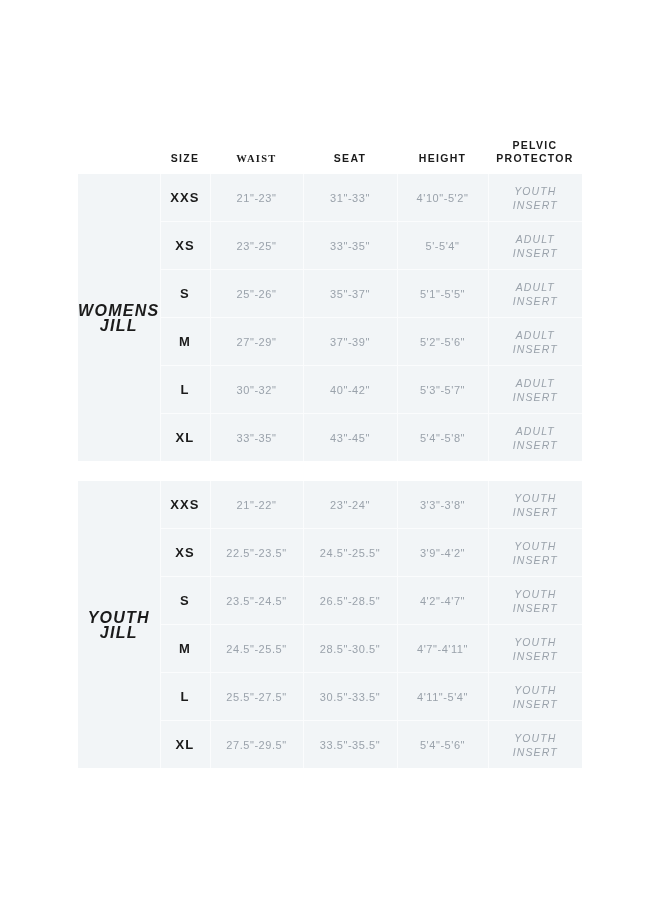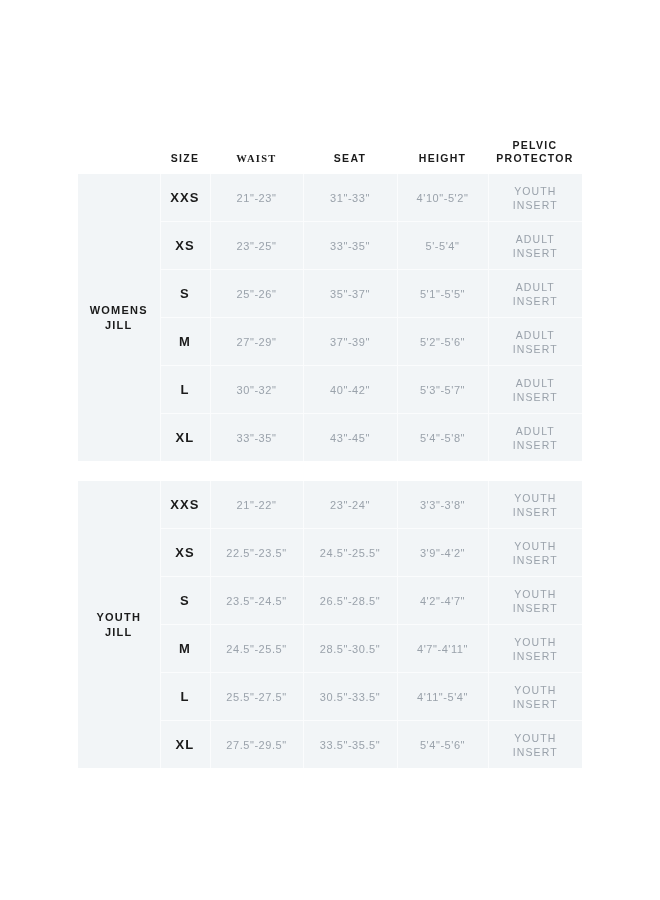--- a/index.html
+++ b/index.html
@@ -69,21 +69,21 @@
     border: 1px solid #fbfcfd;
     padding: 0;
     height: 47px;
     vertical-align: middle;
     text-align: center;
   }
   .size-table td.group-label {
     border-left: none;
     border-top: none;
     border-bottom: none;
-    font-size: 11px;
+    font-size: 16px;
     font-weight: bold;
     letter-spacing: 1.25px;
     color: #1b1b1b;
     line-height: 15px;
     text-transform: uppercase;
   }
   .size-table tr:first-child td { border-top: none; }
   .size-table tr:last-child td  { border-bottom: none; }
   .size-table td:last-child     { border-right: none; }
 
@@ -99,21 +99,21 @@
     color: #9aa2ab;
     white-space: nowrap;
   }
   .cell-pelvic {
     font-size: 10.5px;
     letter-spacing: 1.1px;
     color: #9aa2ab;
     line-height: 14px;
     text-transform: uppercase;
   }
-  .pelvic-line { display: block; }
+  .pelvic-line { display: block; font-style: italic; }
 </style>
 </head>
 <body>
 
 <div class="page">
   <div class="chart-wrap">
 
     <div class="header-row">
       <div class="hcell col-label"></div>
       <div class="hcell col-size">SIZE</div>

